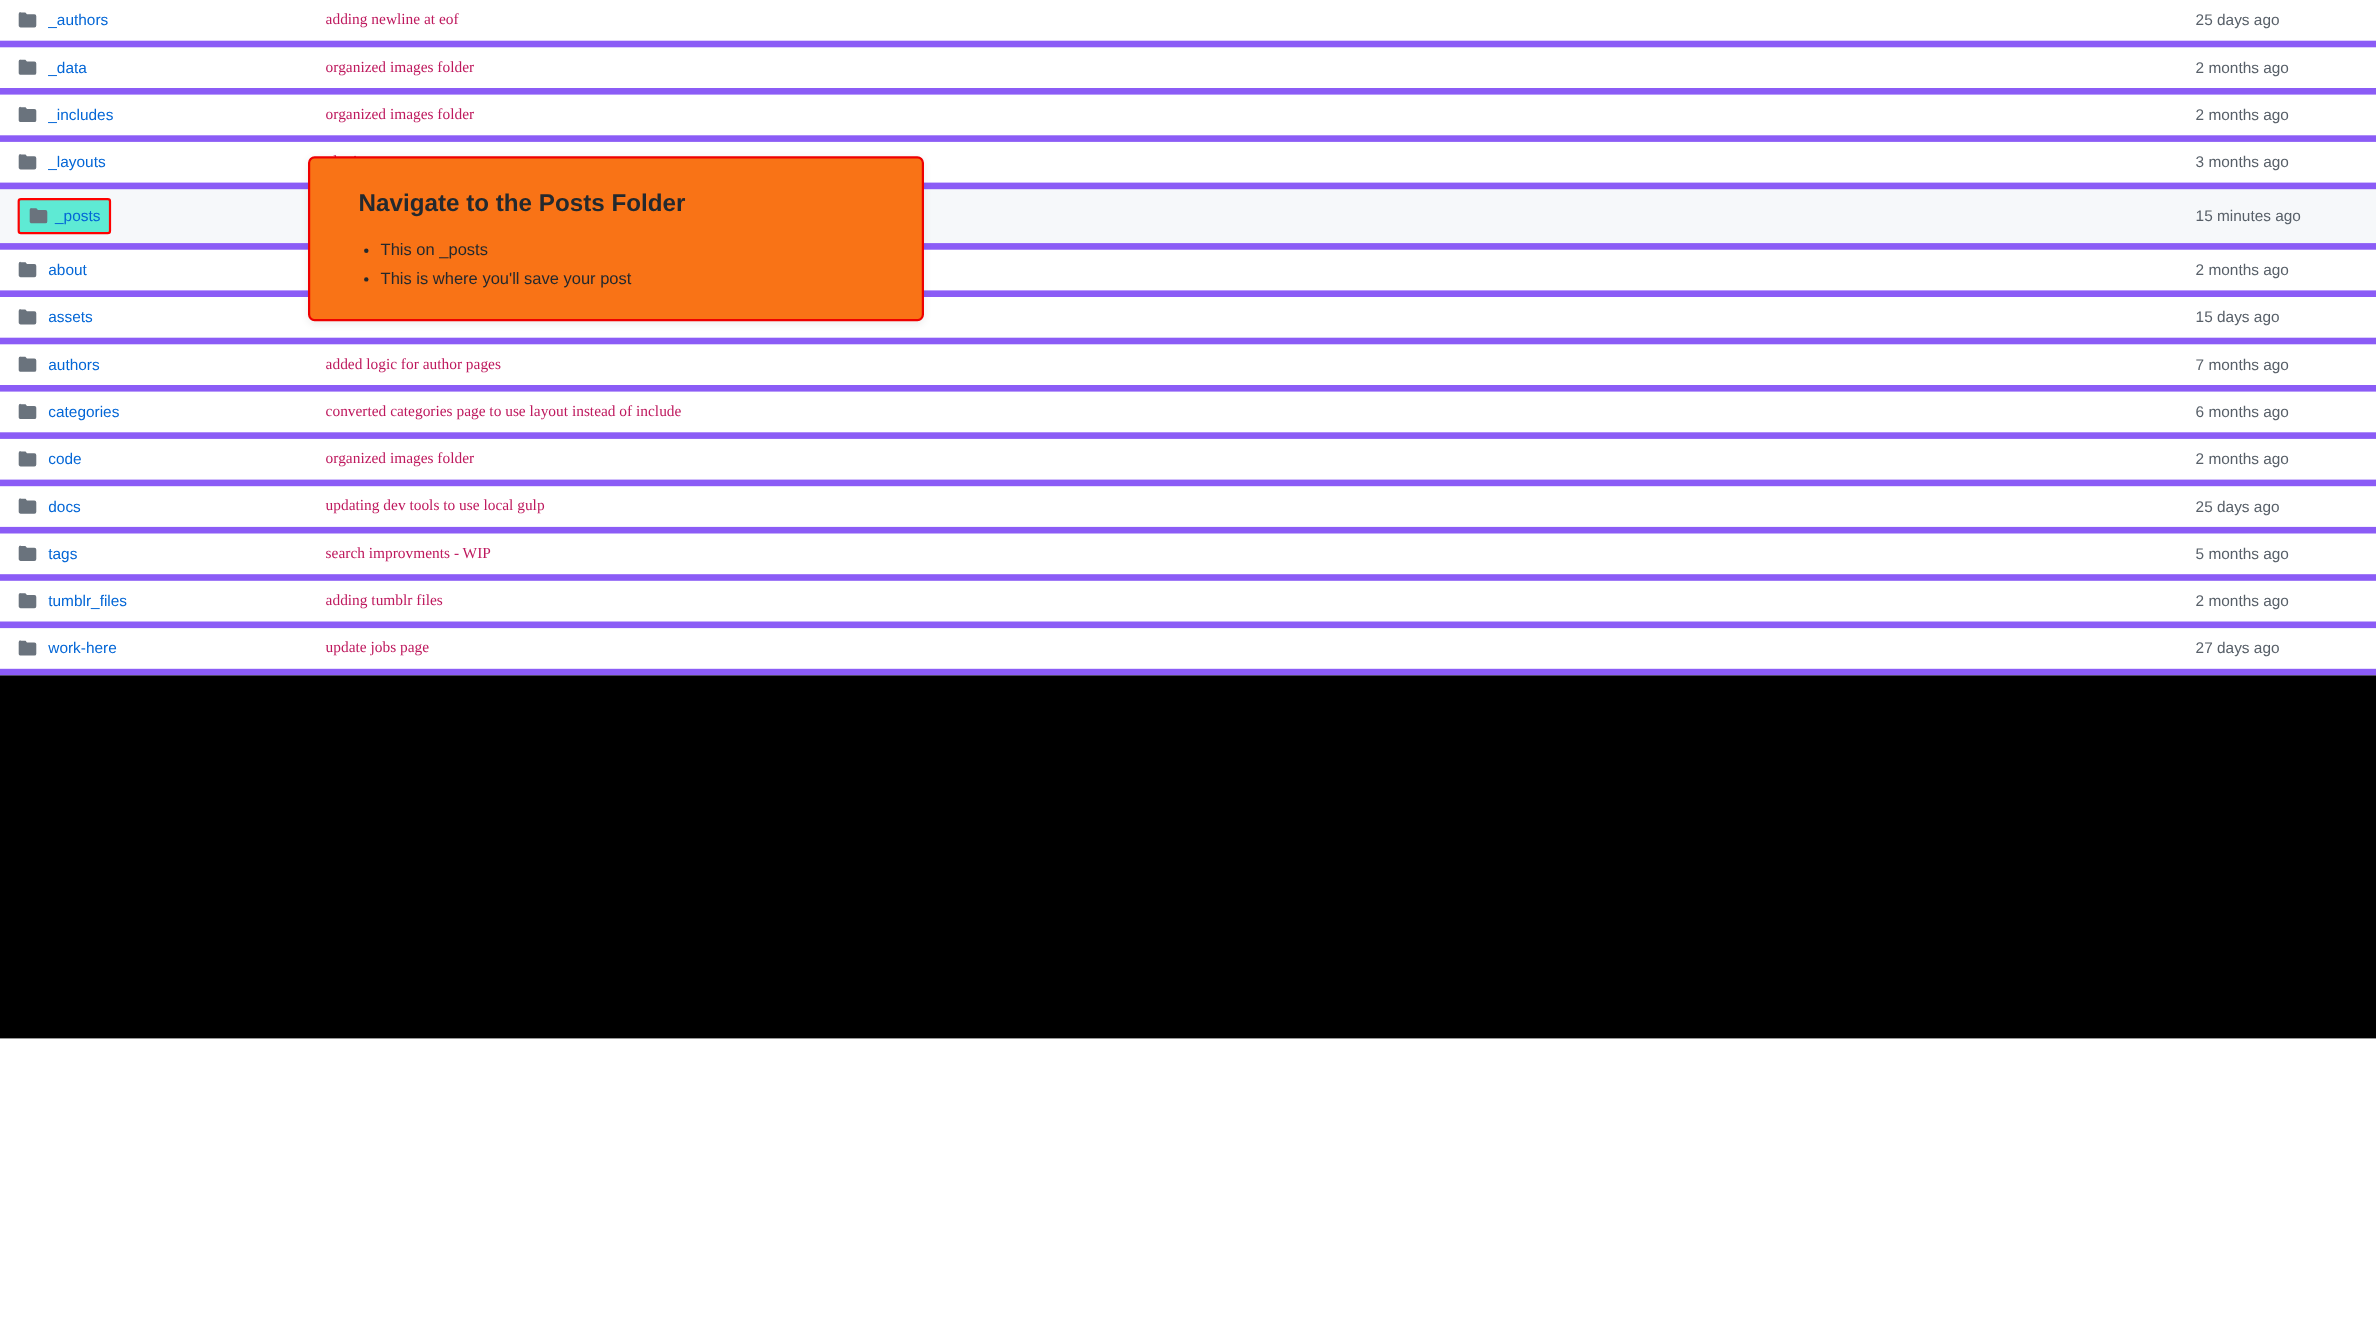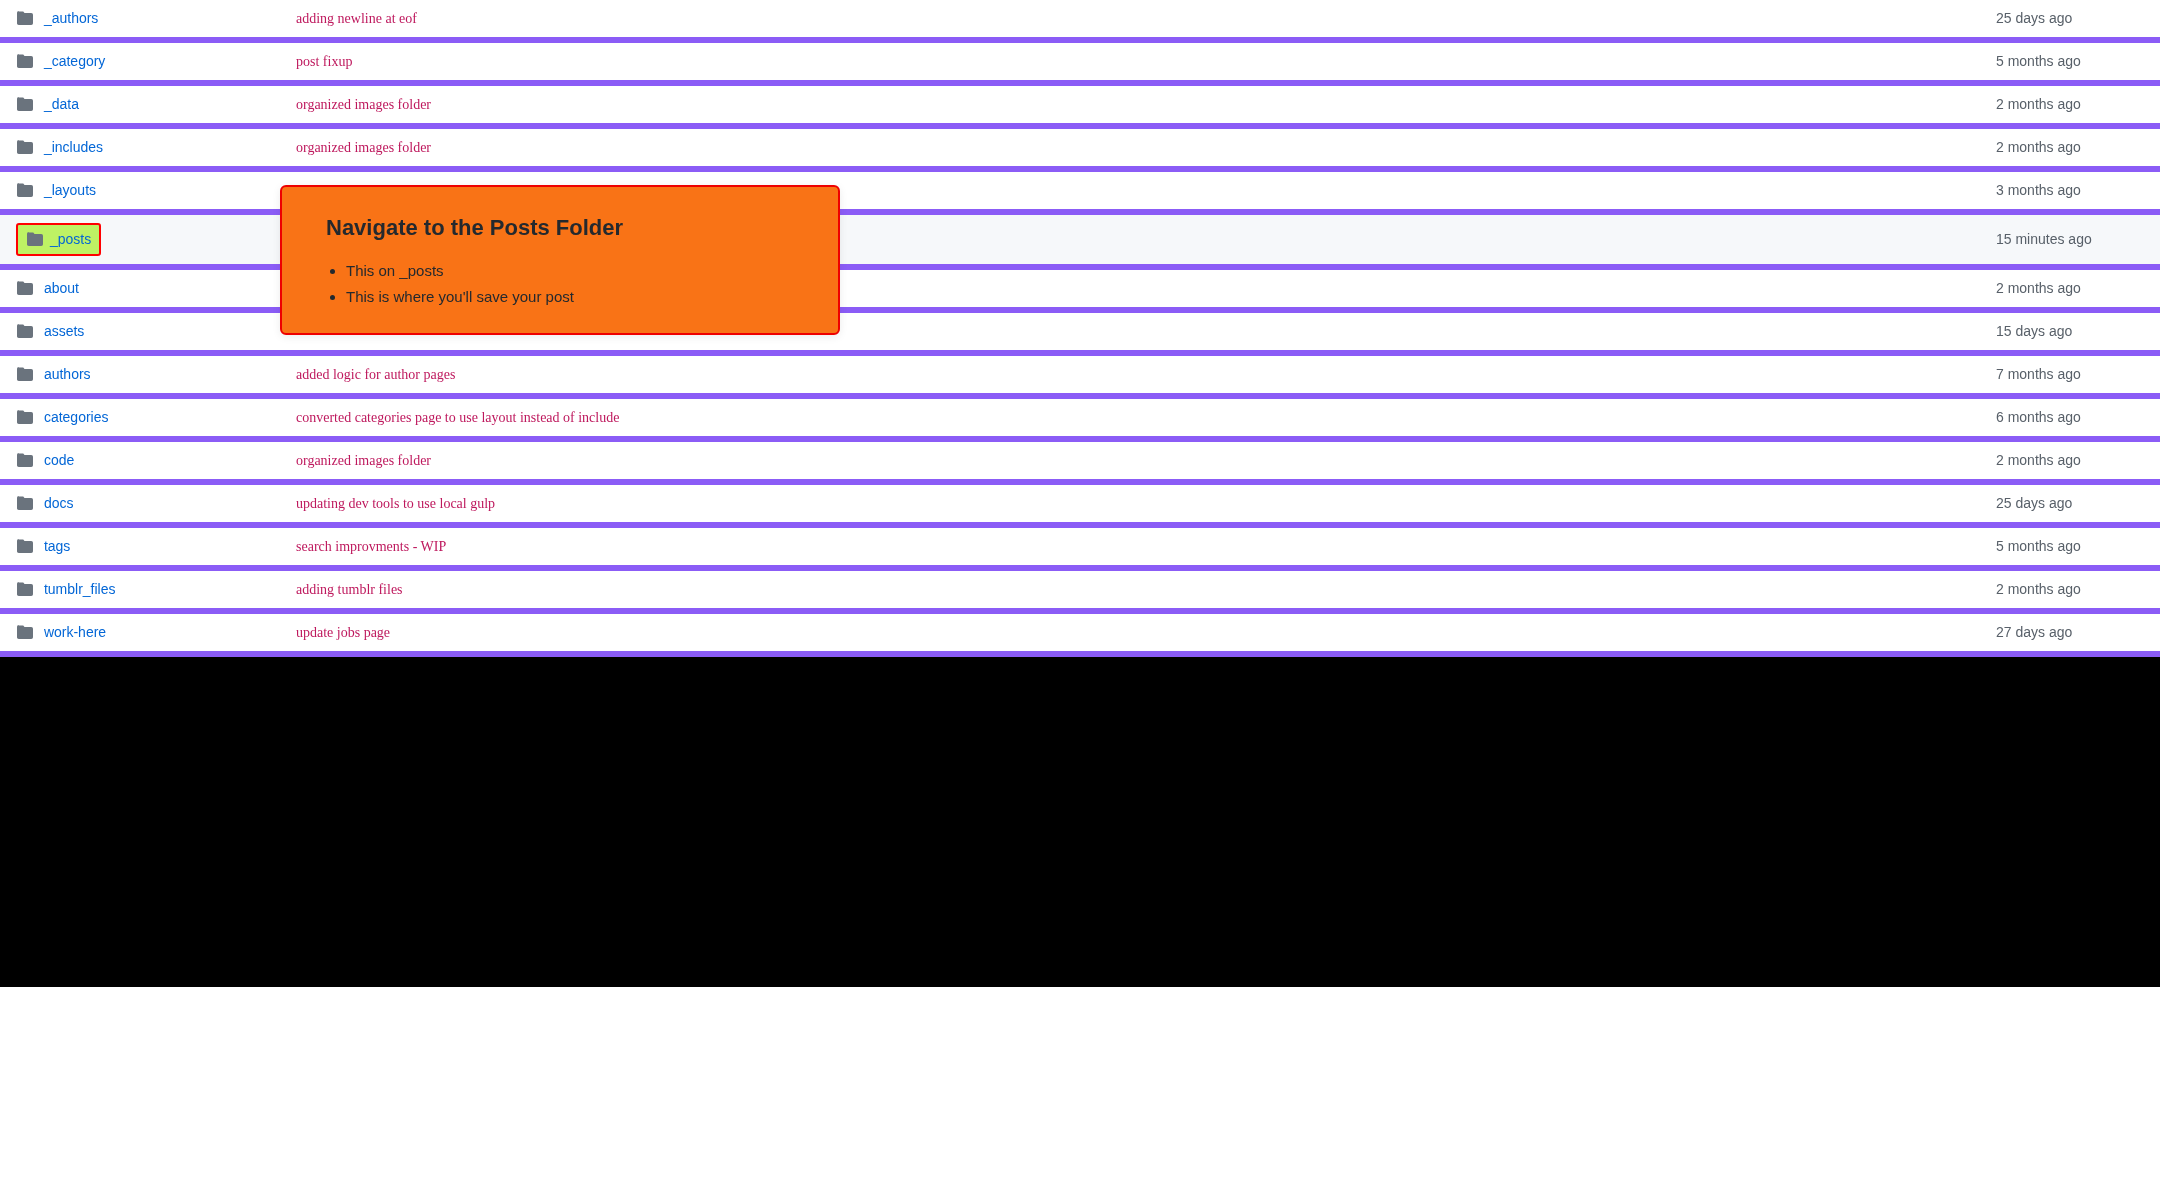--- a/index.html
+++ b/index.html
@@ -118,30 +118,20 @@
         <a href="#" class="file-link">_authors</a>
       </td>
       <td>adding newline at eof</td>
       <td>25 days ago</td>
     </tr>
       <tr>
       <td>
         <span class="folder-icon"><svg viewBox="0 0 16 16" fill="#6a737d" xmlns="http://www.w3.org/2000/svg">
     <path d="M1.75 1A1.75 1.75 0 000 2.75v10.5C0 14.216.784 15 1.75 15h12.5A1.75 1.75 0 0016 13.25v-8.5A1.75 1.75 0 0014.25 3H7.5L6.25 1.5a.25.25 0 00-.19-.086H1.75z"></path>
   </svg></span>
-        <a href="#" class="file-link">_category</a>
-      </td>
-      <td>post fixup</td>
-      <td>5 months ago</td>
-    </tr>
-      <tr>
-      <td>
-        <span class="folder-icon"><svg viewBox="0 0 16 16" fill="#6a737d" xmlns="http://www.w3.org/2000/svg">
-    <path d="M1.75 1A1.75 1.75 0 000 2.75v10.5C0 14.216.784 15 1.75 15h12.5A1.75 1.75 0 0016 13.25v-8.5A1.75 1.75 0 0014.25 3H7.5L6.25 1.5a.25.25 0 00-.19-.086H1.75z"></path>
-  </svg></span>
         <a href="#" class="file-link">_data</a>
       </td>
       <td>organized images folder</td>
       <td>2 months ago</td>
     </tr>
       <tr>
       <td>
         <span class="folder-icon"><svg viewBox="0 0 16 16" fill="#6a737d" xmlns="http://www.w3.org/2000/svg">
     <path d="M1.75 1A1.75 1.75 0 000 2.75v10.5C0 14.216.784 15 1.75 15h12.5A1.75 1.75 0 0016 13.25v-8.5A1.75 1.75 0 0014.25 3H7.5L6.25 1.5a.25.25 0 00-.19-.086H1.75z"></path>
   </svg></span>
@@ -155,21 +145,21 @@
         <span class="folder-icon"><svg viewBox="0 0 16 16" fill="#6a737d" xmlns="http://www.w3.org/2000/svg">
     <path d="M1.75 1A1.75 1.75 0 000 2.75v10.5C0 14.216.784 15 1.75 15h12.5A1.75 1.75 0 0016 13.25v-8.5A1.75 1.75 0 0014.25 3H7.5L6.25 1.5a.25.25 0 00-.19-.086H1.75z"></path>
   </svg></span>
         <a href="#" class="file-link">_layouts</a>
       </td>
       <td>plugin</td>
       <td>3 months ago</td>
     </tr>
       <tr class="highlighted">
       <td style="position:relative;">
-        <div style="display:inline-flex;align-items:center;border:2.5px solid red;padding:4px 8px;border-radius:3px;background:#bef264;">
+        <div style="display:inline-flex;align-items:center;border:2.5px solid red;padding:4px 8px;border-radius:3px;background:#5eead4;">
           <span class="folder-icon"><svg viewBox="0 0 16 16" fill="#6a737d" xmlns="http://www.w3.org/2000/svg">
     <path d="M1.75 1A1.75 1.75 0 000 2.75v10.5C0 14.216.784 15 1.75 15h12.5A1.75 1.75 0 0016 13.25v-8.5A1.75 1.75 0 0014.25 3H7.5L6.25 1.5a.25.25 0 00-.19-.086H1.75z"></path>
   </svg></span>
           <a href="#" class="file-link">_posts</a>
         </div>
         <div class="tooltip-popup">
           <h2>Navigate to the Posts Folder</h2>
           <ul>
             <li>This on _posts</li>
             <li>This is where you'll save your post</li>

